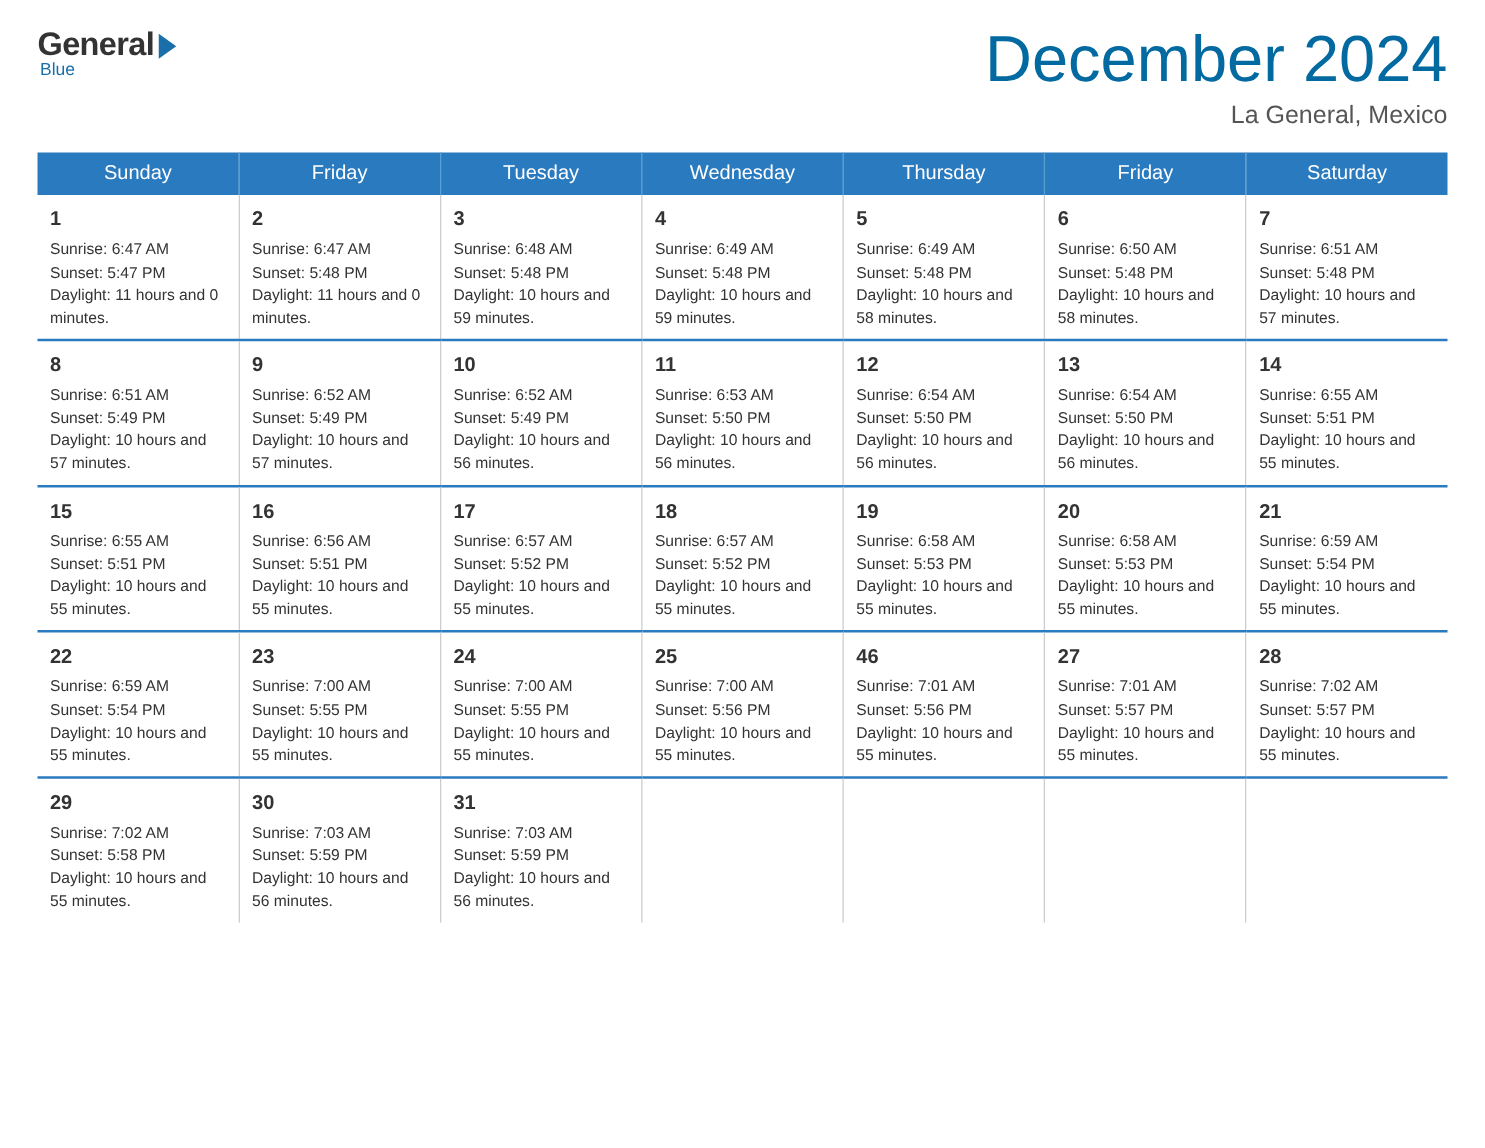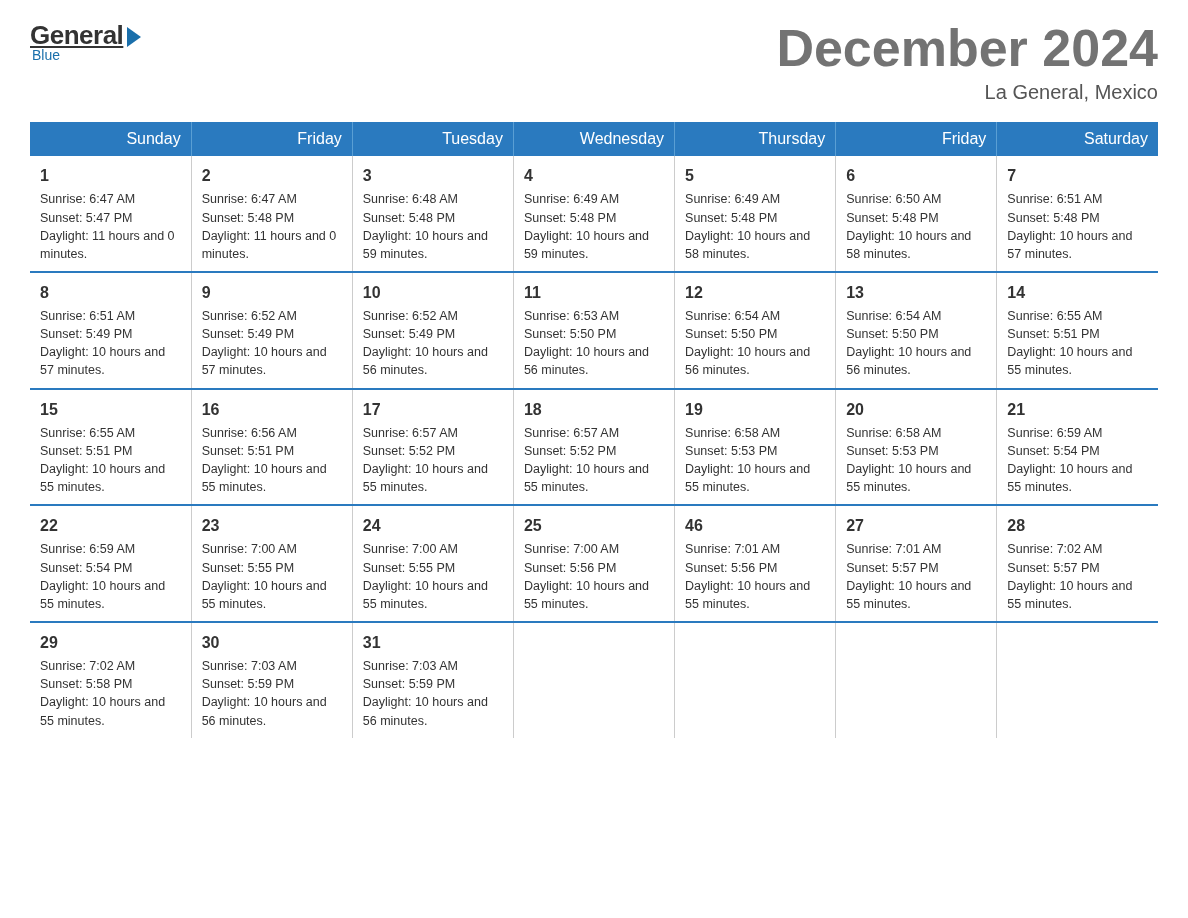--- a/index.html
+++ b/index.html
@@ -24,21 +24,20 @@
     }
     .logo-top {
       display: flex;
       align-items: center;
     }
     .logo-general {
       font-size: 26px;
       font-weight: bold;
       color: #333;
       letter-spacing: -0.5px;
-      text-decoration: underline;
     }
     .logo-arrow {
       width: 0;
       height: 0;
       border-left: 14px solid #1a6fab;
       border-top: 10px solid transparent;
       border-bottom: 10px solid transparent;
       margin-left: 4px;
       margin-top: 2px;
     }
@@ -46,42 +45,42 @@
       font-size: 14px;
       color: #1a6fab;
       margin-left: 2px;
       margin-top: -4px;
     }
     .title-area {
       text-align: right;
     }
     .month-title {
       font-size: 52px;
-      font-weight: bold;
-      color: #737373;
+      font-weight: normal;
+      color: #0369a1;
       line-height: 1.1;
       text-align: center;
     }
     .location {
       font-size: 20px;
       color: #555;
       margin-top: 4px;
     }
     table {
       width: 100%;
       border-collapse: collapse;
       table-layout: fixed;
     }
     thead tr th {
       background-color: #2a7abf;
       color: #fff;
       font-size: 16px;
       font-weight: normal;
       padding: 8px 10px;
-      text-align: right;
+      text-align: center;
       border-right: 1px solid #5a9fd4;
     }
     thead tr th:last-child {
       border-right: none;
     }
     tbody tr td {
       vertical-align: top;
       padding: 8px 10px;
       border-right: 1px solid #ccc;
       border-bottom: 2px solid #2a7abf;

